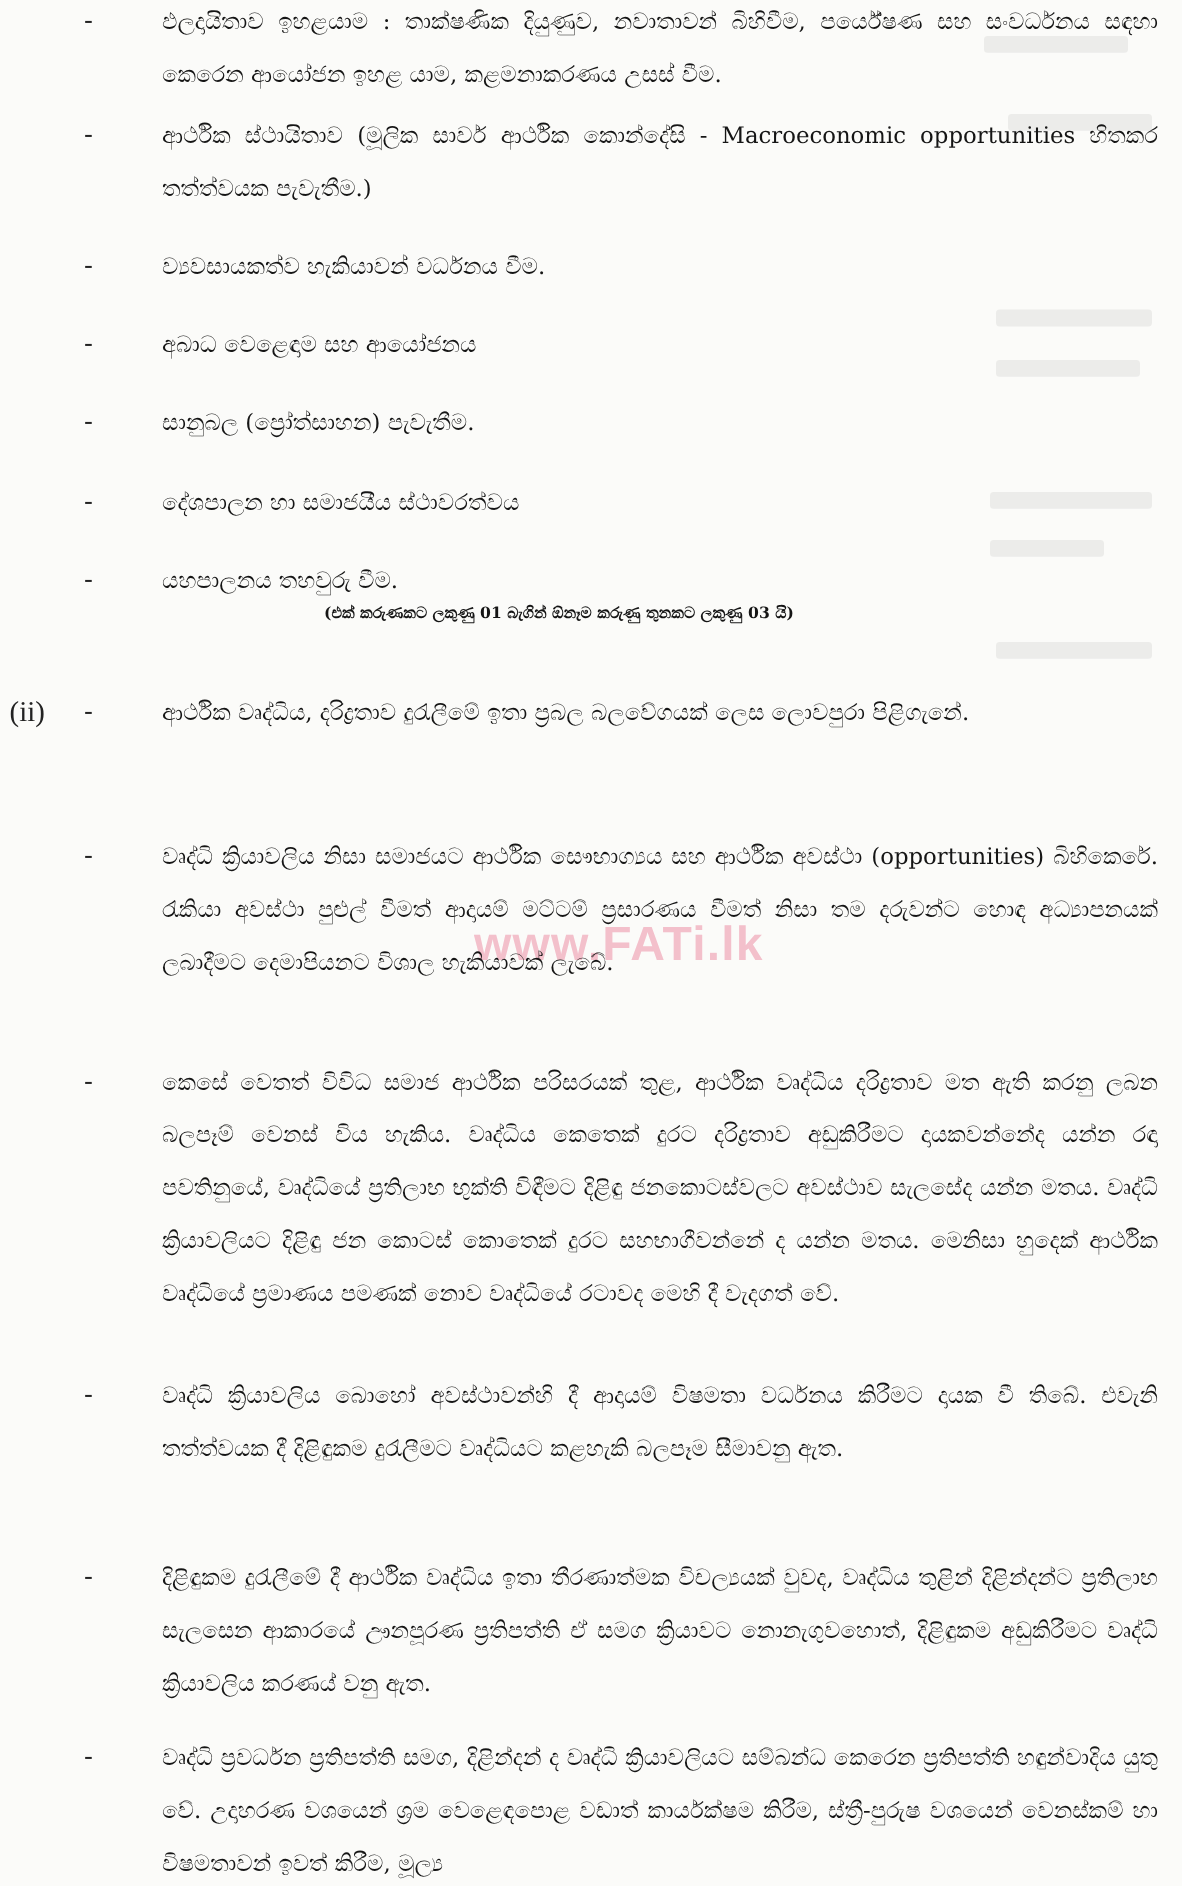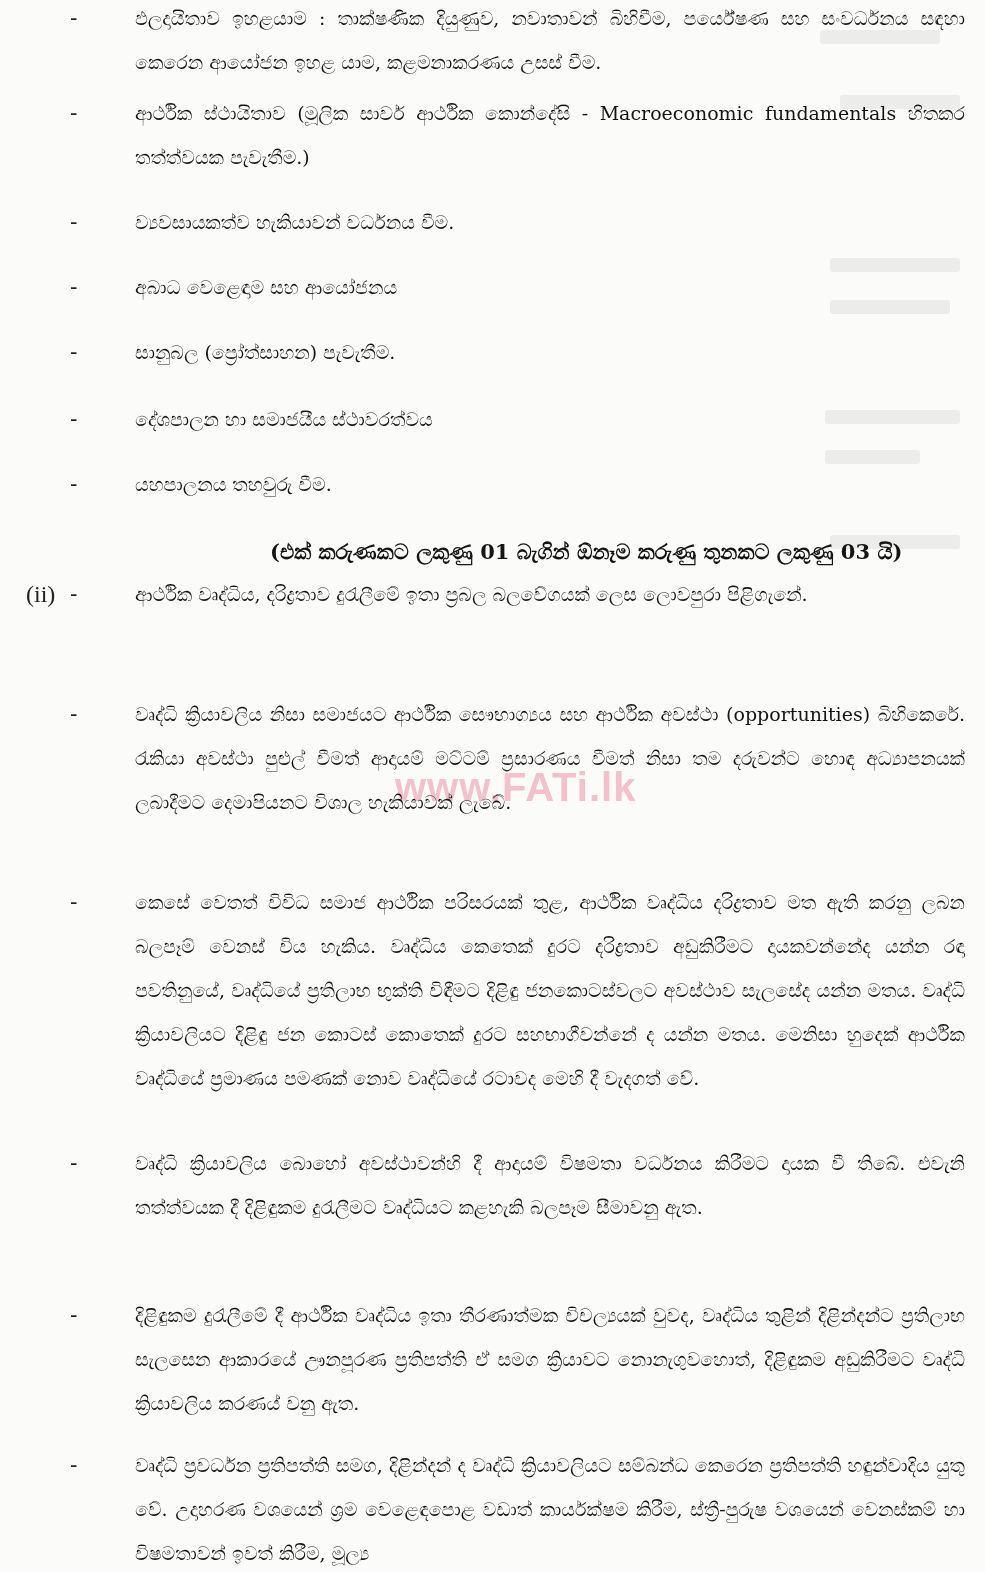--- a/index.html
+++ b/index.html
@@ -6,29 +6,29 @@
   body {
     width:985px; height:1572px; overflow:hidden;
     background:#fbfbf9;
     font-family: "DejaVu Serif", "Liberation Serif", serif;
     color:#111;
     position:relative;
   }
   .page { position:absolute; left:0; top:0; width:985px; height:1572px; }
   .item { position:absolute; left:0; width:985px; }
   .dash { position:absolute; left:70px; font-size:22px; line-height:44px; color:#222; }
-  .numlabel { position:absolute; left:26px; font-size:24px; line-height:44px; color:#222; font-family:"Liberation Serif", serif; }
+  .numlabel { position:absolute; left:8px; font-size:24px; line-height:44px; color:#222; font-family:"Liberation Serif", serif; }
   .text {
     position:absolute; left:135px; width:830px;
     font-size:19px; line-height:44px; text-align:justify;
     color:#151515;
   }
   .note {
     position:absolute; left:270px; top:497px; width:690px;
-    font-size:21px; font-weight:bold; line-height:30px; color:#151515;margin-top:40px;
+    font-size:13px; font-weight:bold; line-height:30px; color:#151515;
   }
   .watermark {
     position:absolute; left:395px; top:765px;
     font-family:"Liberation Sans", sans-serif; font-weight:bold;
     font-size:40px; color:#f2b6c4; opacity:0.85; letter-spacing:1px;
     z-index:0;
   }
   .text, .note, .dash, .numlabel { z-index:1; }
   .bleed {
     position:absolute; height:14px; background:#ececea; border-radius:3px; z-index:0;
@@ -49,21 +49,21 @@
 
   <div class="watermark">www.FATi.lk</div>
 
   <div class="item" style="top:-4px;">
     <span class="dash">-</span>
     <div class="text">ඵලදායිතාව ඉහළයාම : තාක්ෂණික දියුණුව, නවාතාවන් බිහිවීම, පර්යේෂණ සහ සංවර්ධනය සඳහා කෙරෙන ආයෝජන ඉහළ යාම, කළමනාකරණය උසස් වීම.</div>
   </div>
 
   <div class="item" style="top:91px;">
     <span class="dash">-</span>
-    <div class="text">ආර්ථික ස්ථායිතාව (මූලික සාර්ව ආර්ථික කොන්දේසි - Macroeconomic fundamentals හිතකර තත්ත්වයක පැවැතීම.)</div>
+    <div class="text">ආර්ථික ස්ථායිතාව (මූලික සාර්ව ආර්ථික කොන්දේසි - Macroeconomic opportunities හිතකර තත්ත්වයක පැවැතීම.)</div>
   </div>
 
   <div class="item" style="top:200px;">
     <span class="dash">-</span>
     <div class="text">ව්‍යවසායකත්ව හැකියාවන් වර්ධනය වීම.</div>
   </div>
 
   <div class="item" style="top:265px;">
     <span class="dash">-</span>
     <div class="text">අබාධ වෙළෙඳාම සහ ආයෝජනය</div>

